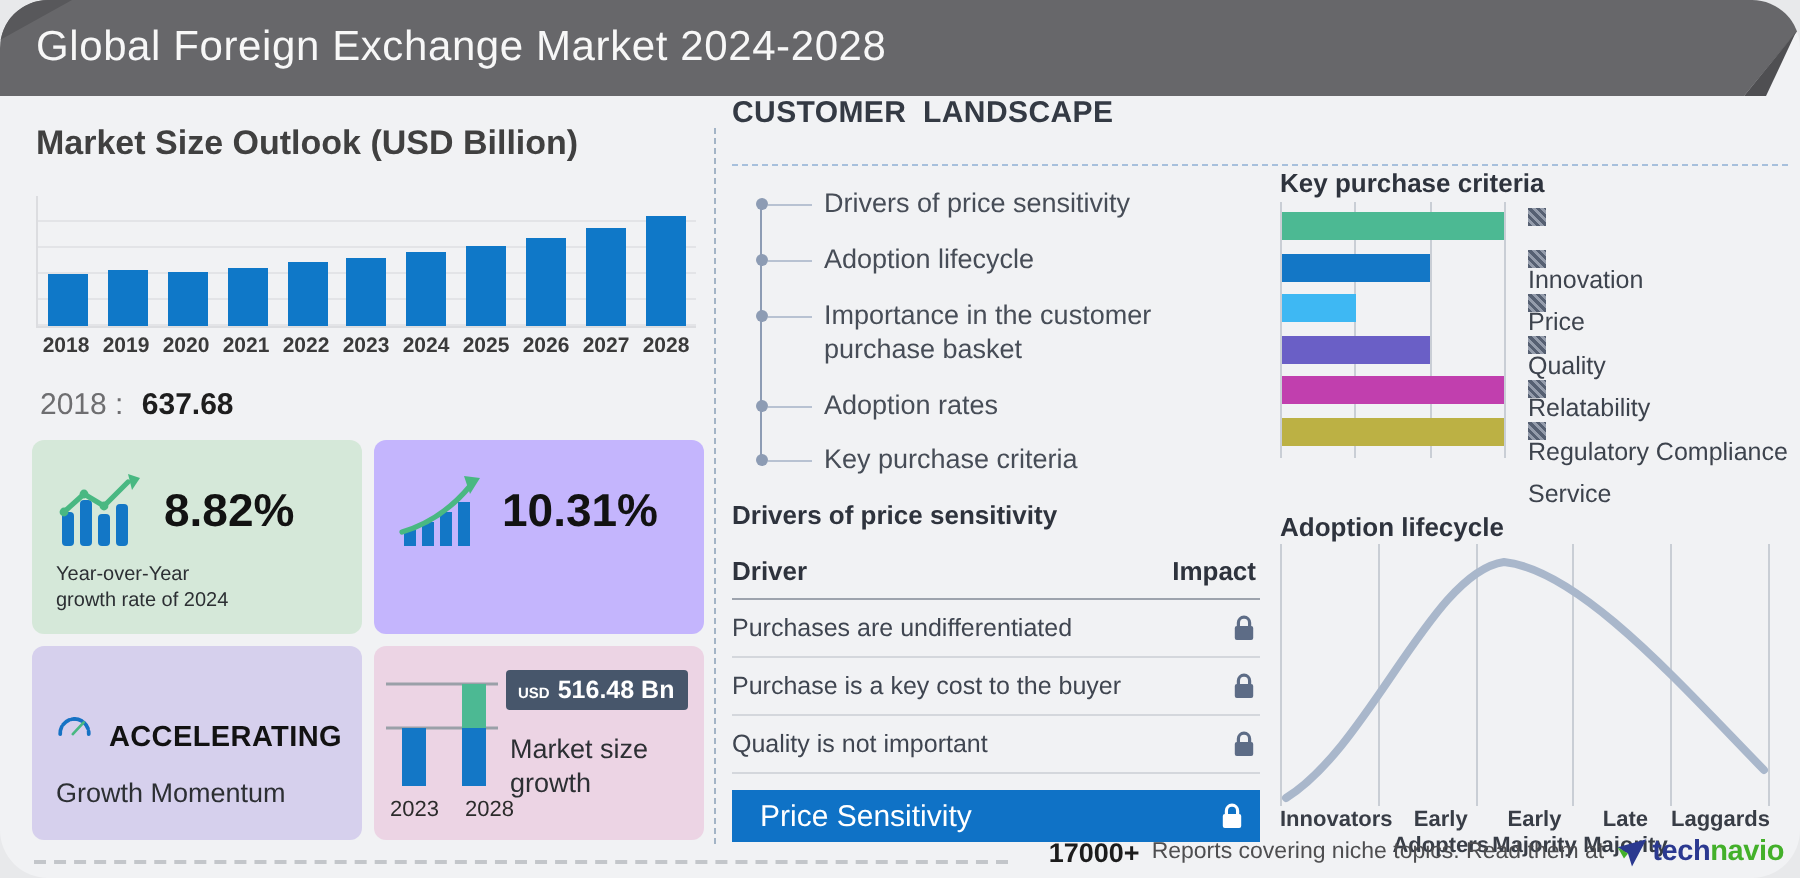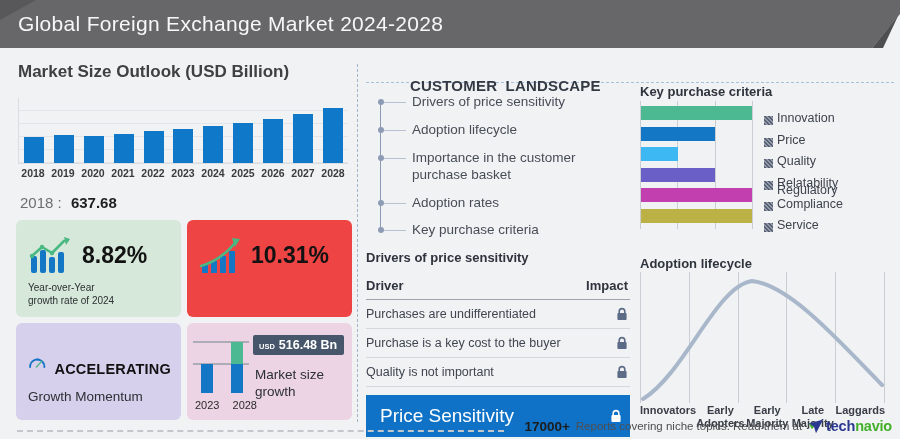--- a/index.html
+++ b/index.html
@@ -1,18 +1,18 @@
 <!DOCTYPE html>
 <html><head>
 <meta charset="utf-8">
 <style>
   * { margin:0; padding:0; box-sizing:border-box; }
   html,body { background:#e8e9eb; }
   body { font-family:"Liberation Sans","DejaVu Sans",sans-serif; }
-  .page { position:relative; width:900px; height:439px; background:#f1f2f4; overflow:hidden; margin:0 auto; }
+  .page { position:relative; width:900px; height:439px; background:#f1f2f4; overflow:hidden; margin:0 auto;border-radius:24px; }
 
   
   .hdr { position:absolute; left:0; top:0; width:900px; height:48px; background:#67676a;
          clip-path:polygon(0 0,900px 0,900px 14px,872px 48px,0 48px); }
   .hdr-fold-left { position:absolute; left:0; top:0; width:0; height:0;
          border-top:20px solid #58585b; border-right:36px solid transparent; }
   .hdr-fold-right { position:absolute; left:0; top:0; }
   .hdr-title { position:absolute; left:18px; top:0; line-height:48px; font-size:21px; color:#f7f7f7; font-weight:400; letter-spacing:.3px; }
 
   
@@ -41,44 +41,44 @@
   .badge .val { font-size:12.5px; font-weight:800; white-space:nowrap; }
   .card4 .cap { position:absolute; left:68px; top:36px; width:86px; font-size:13.5px; color:#2c2f33; }
   .mini-years { position:absolute; left:8px; top:76px; width:62px; display:flex; justify-content:space-between; font-size:11px; color:#2b2b2b; }
   .mini-chart { position:absolute; left:6px; top:10px; }
 
   
   .vdash { position:absolute; left:357px; top:64px; height:358px; border-left:1px dashed #a3b4c6; }
   .cl-underline { position:absolute; left:366px; top:82px; width:528px; border-top:1px dashed #a7c0dc; }
 
   
-  .cl-title { position:absolute; left:366px; top:77px; font-size:15px; font-weight:800; color:#343a44; word-spacing:4px; letter-spacing:.2px;margin-left:44px; }
+  .cl-title { position:absolute; left:366px; top:48px; font-size:15px; font-weight:800; color:#343a44; word-spacing:4px; letter-spacing:.2px; }
   .cl-list { position:absolute; left:380px; top:94px; list-style:none; width:235px; }
   .cl-list::before { content:""; position:absolute; left:0; top:8px; height:128px; width:1px; background:#8d9cb4; }
   .cl-list li { position:relative; padding-left:32px; font-size:13.5px; color:#474d57; margin-bottom:11px; line-height:1.25; }
   .cl-list li::before { content:""; position:absolute; left:-2.5px; top:5px; width:6px; height:6px; border-radius:50%; background:#8d9cb4; }
   .cl-list li::after { content:""; position:absolute; left:4px; top:8px; width:22px; height:1px; background:#b8c2d2; }
 
   .ps-title { position:absolute; left:366px; top:250px; font-size:13px; font-weight:800; color:#2e333d; }
   .ps-table { position:absolute; left:366px; top:274px; width:264px; }
   .ps-head { display:flex; justify-content:space-between; font-size:13px; font-weight:800; color:#2e333d; padding:4px 2px 6px 0; border-bottom:1px solid #9da3ad;gap:48px; }
   .ps-row { display:flex; justify-content:space-between; align-items:center; font-size:12.5px; color:#3f4550; padding:7px 2px 7px 0; border-bottom:1px solid #d4d7dc; }
   .ps-row .lock { color:#5d6c86; }
-  .ps-hot { display:flex; justify-content:space-between; align-items:center; background:#0f72c6; color:#fff; font-size:19px; height:42px; margin-top:8px; padding:0 8px 0 14px; }
+  .ps-hot { display:flex; justify-content:space-between; align-items:center; background:#0f72c6; color:#fff; font-size:15px; height:26px; margin-top:8px; padding:0 8px 0 14px; }
   .ps-hot .lock { color:#ffffff; }
   .lock svg { display:block; }
 
   
   .kpc-title { position:absolute; left:640px; top:84px; font-size:13px; font-weight:800; color:#2e333d; }
   .kpc-plot { position:absolute; left:640px; top:101px; width:113px; height:128px; padding-top:5px;
               border-left:1px solid #c9ced5; border-right:1px solid #c9ced5;
               background-image:linear-gradient(to right,transparent 36px,#c9ced5 36px,#c9ced5 37px,transparent 37px,transparent 74px,#c9ced5 74px,#c9ced5 75px,transparent 75px); }
   .kpc-bar { height:14px; margin-bottom:6.6px; }
   .kpc-legend { position:absolute; left:764px; top:104px; list-style:none; }
-  .kpc-legend li { display:flex; align-items:flex-end; gap:4px; height:21.4px; font-size:12.5px; color:#3d434d; }
+  .kpc-legend li { display:flex; align-items:flex-start; gap:20px; height:21.4px; font-size:12.5px; color:#3d434d;flex-direction:column; }
   .kpc-swatch { width:9px; height:9px; flex:0 0 9px;
                 background:repeating-linear-gradient(45deg,#566072 0 1.5px,#949cab 1.5px 3px); }
 
   .lc-title { position:absolute; left:640px; top:256px; font-size:13px; font-weight:800; color:#2e333d; }
   .lc-area { position:absolute; left:640px; top:272px; width:245px; height:131px; display:flex; }
   .lc-seg { flex:1; border-left:1px solid #c9ced5; }
   .lc-seg:last-child { border-right:1px solid #c9ced5; }
   .lc-curve { position:absolute; left:640px; top:272px; }
   .lc-labels { position:absolute; left:640px; top:404px; width:245px; display:flex; }
   .lc-label { flex:1; text-align:center; font-size:11px; font-weight:700; color:#383d46; line-height:1.15; }
@@ -176,21 +176,21 @@
           <polygon points="36,1 42,3 38,9" fill="#49b882"></polygon>
         </svg>
         <span class="big">8.82%</span>
       </div>
       <div class="cap">
         <span>Year-over-Year</span><br>
         <span>growth rate of 2024</span>
       </div>
     </div>
 
-    <div class="card card2" id="card2" style="background: #ef4444;">
+    <div class="card card2" id="card2" style="background: #c4b5fd;">
       <div class="big-row">
         <svg width="44" height="38" viewBox="0 0 44 38">
           <rect x="3" y="29" width="6" height="8" fill="#1377c6"></rect>
           <rect x="12" y="25" width="6" height="12" fill="#1377c6"></rect>
           <rect x="21" y="20" width="6" height="17" fill="#1377c6"></rect>
           <rect x="30" y="15" width="6" height="22" fill="#1377c6"></rect>
           <path d="M2,30 Q22,24 36,7" fill="none" stroke="#49b882" stroke-width="2.6" stroke-linecap="round"></path>
           <polygon points="33,2 41,3 36,11" fill="#49b882"></polygon>
         </svg>
         <span class="big">10.31%</span>

